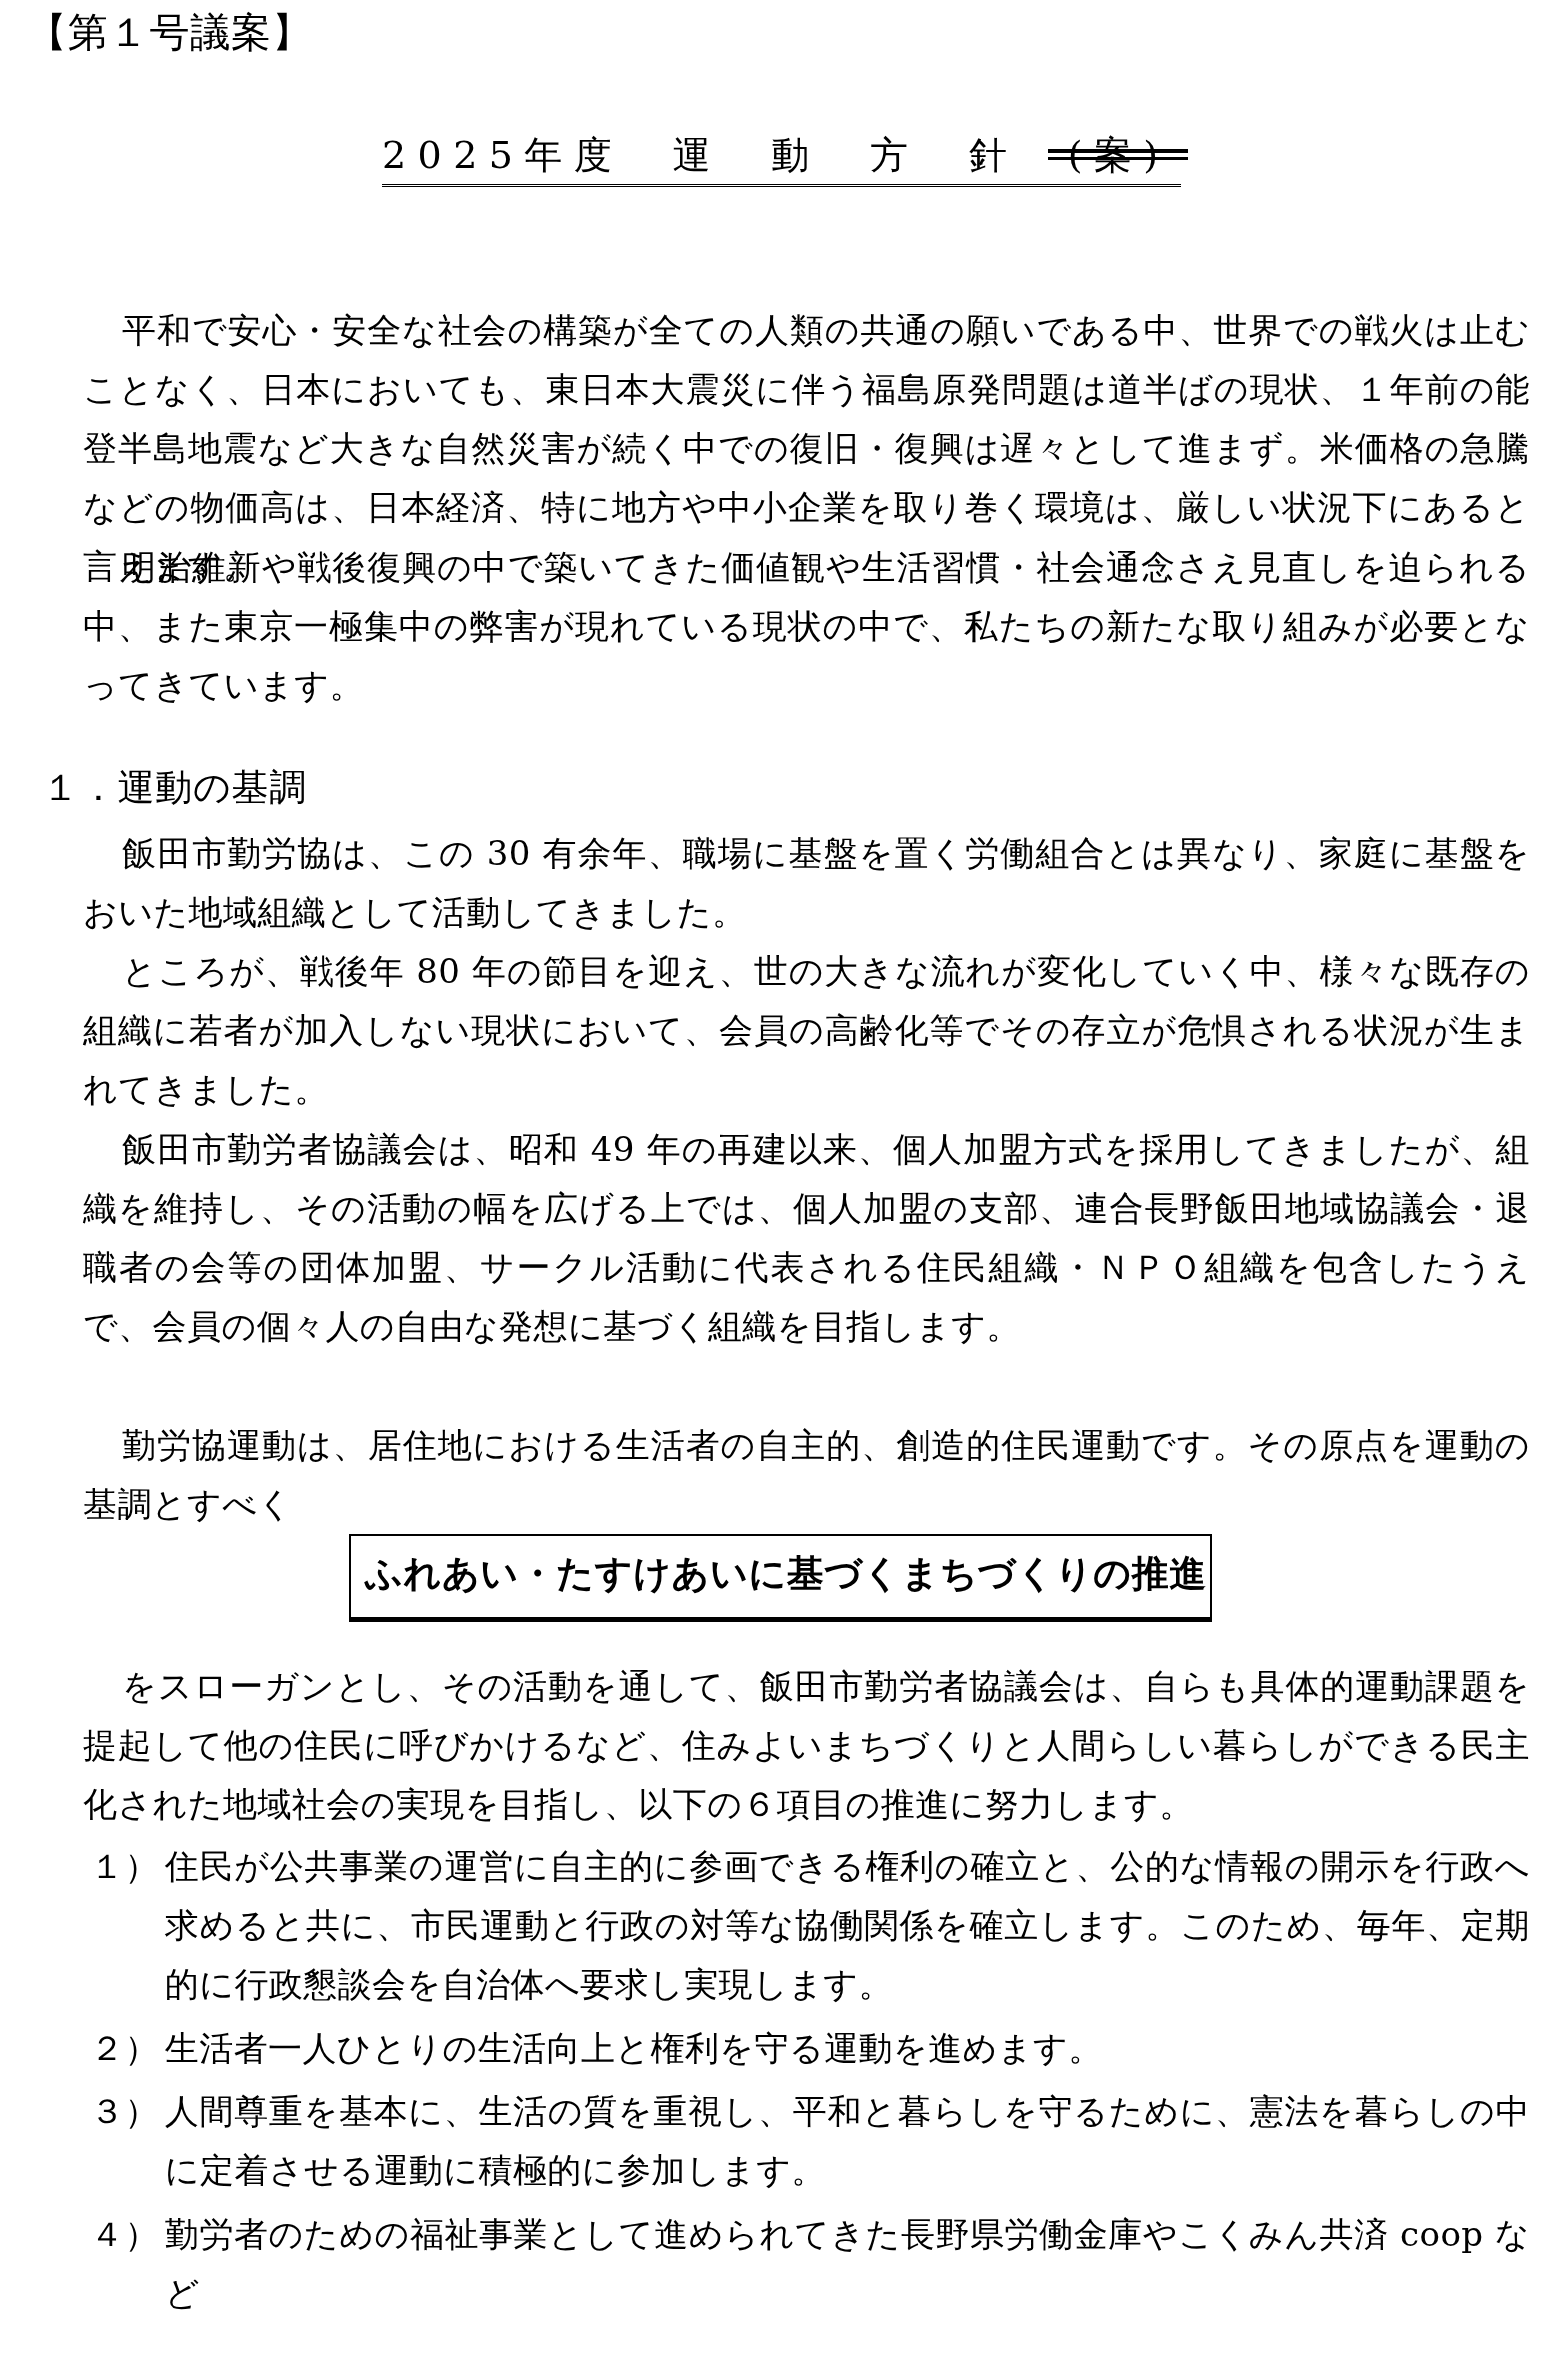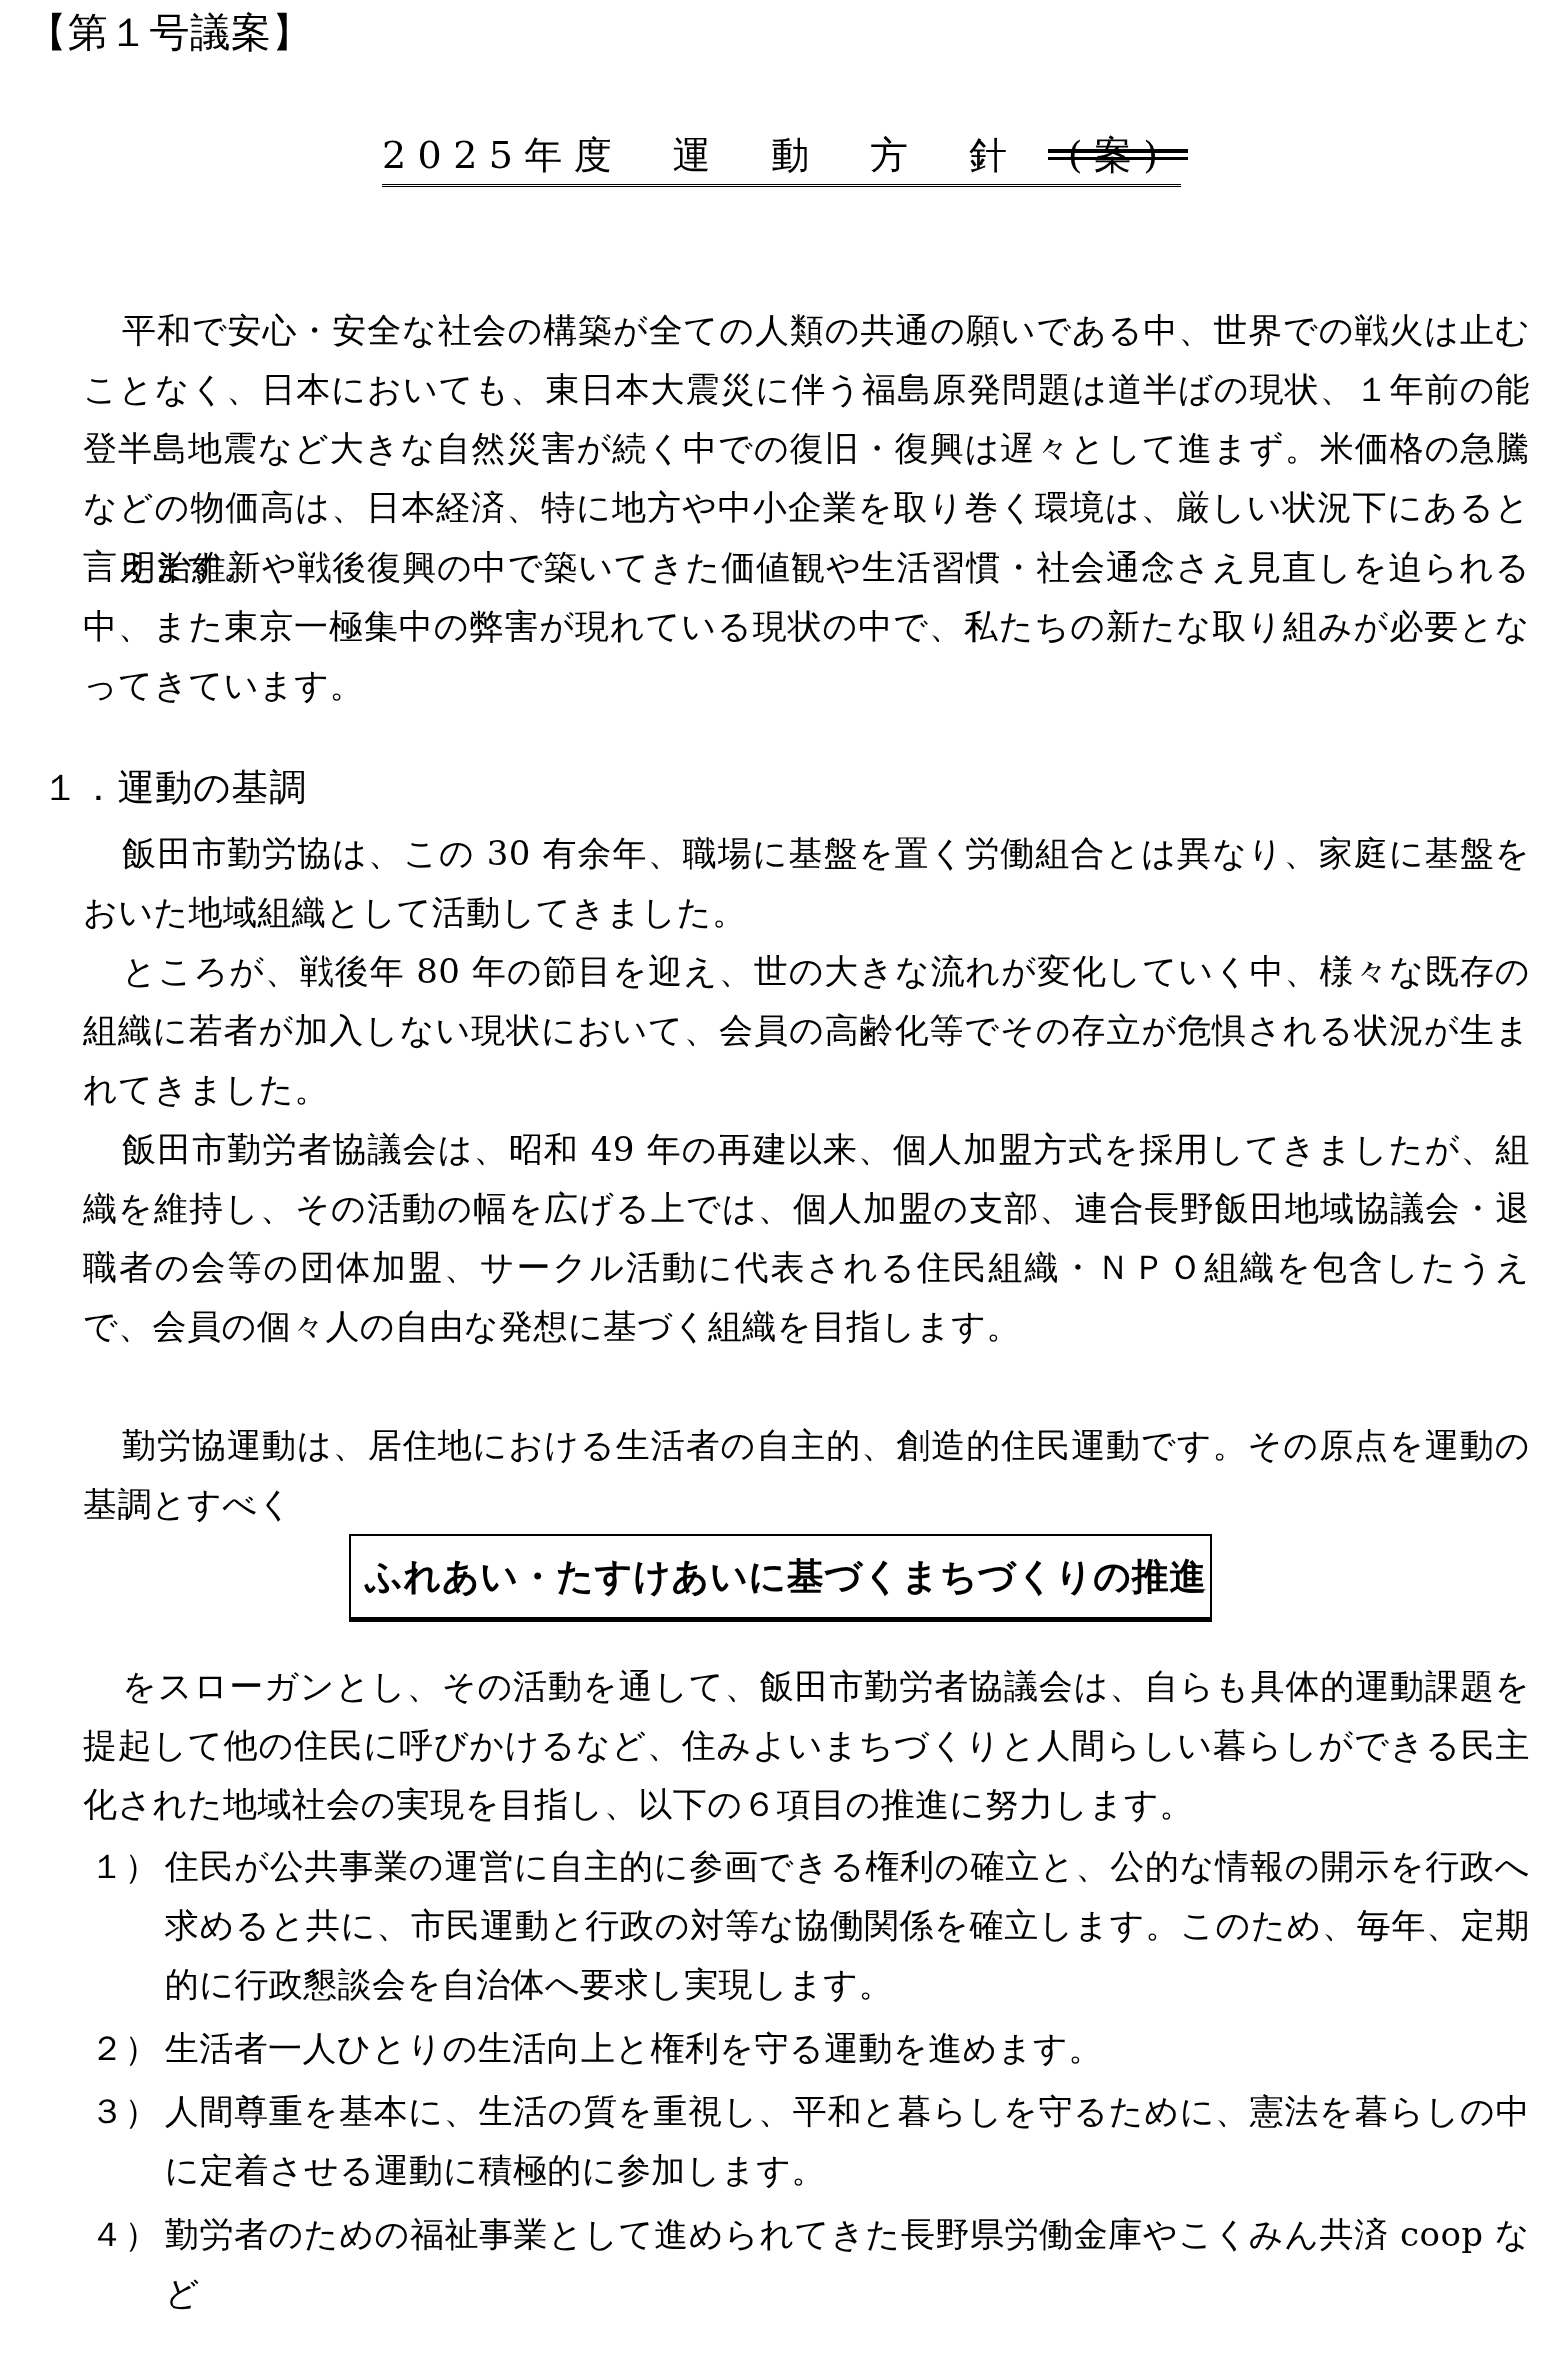--- a/index.html
+++ b/index.html
@@ -107,21 +107,21 @@
     height: 88px;
     box-sizing: border-box;
     border: 2.2px solid #000;
     border-bottom-width: 5.2px;
     display: flex;
     align-items: center;
     justify-content: center;
     background: #fff;
   }
   .slogan-text {
-    font-family: Liberation Serif, serif;
+    font-family: Liberation Mono, monospace;
     font-size: 37px;
     font-weight: bold;
     letter-spacing: 0.015em;
     white-space: nowrap;
     line-height: 1;
     margin-left: 11px;
   }
 
   
   .list {

